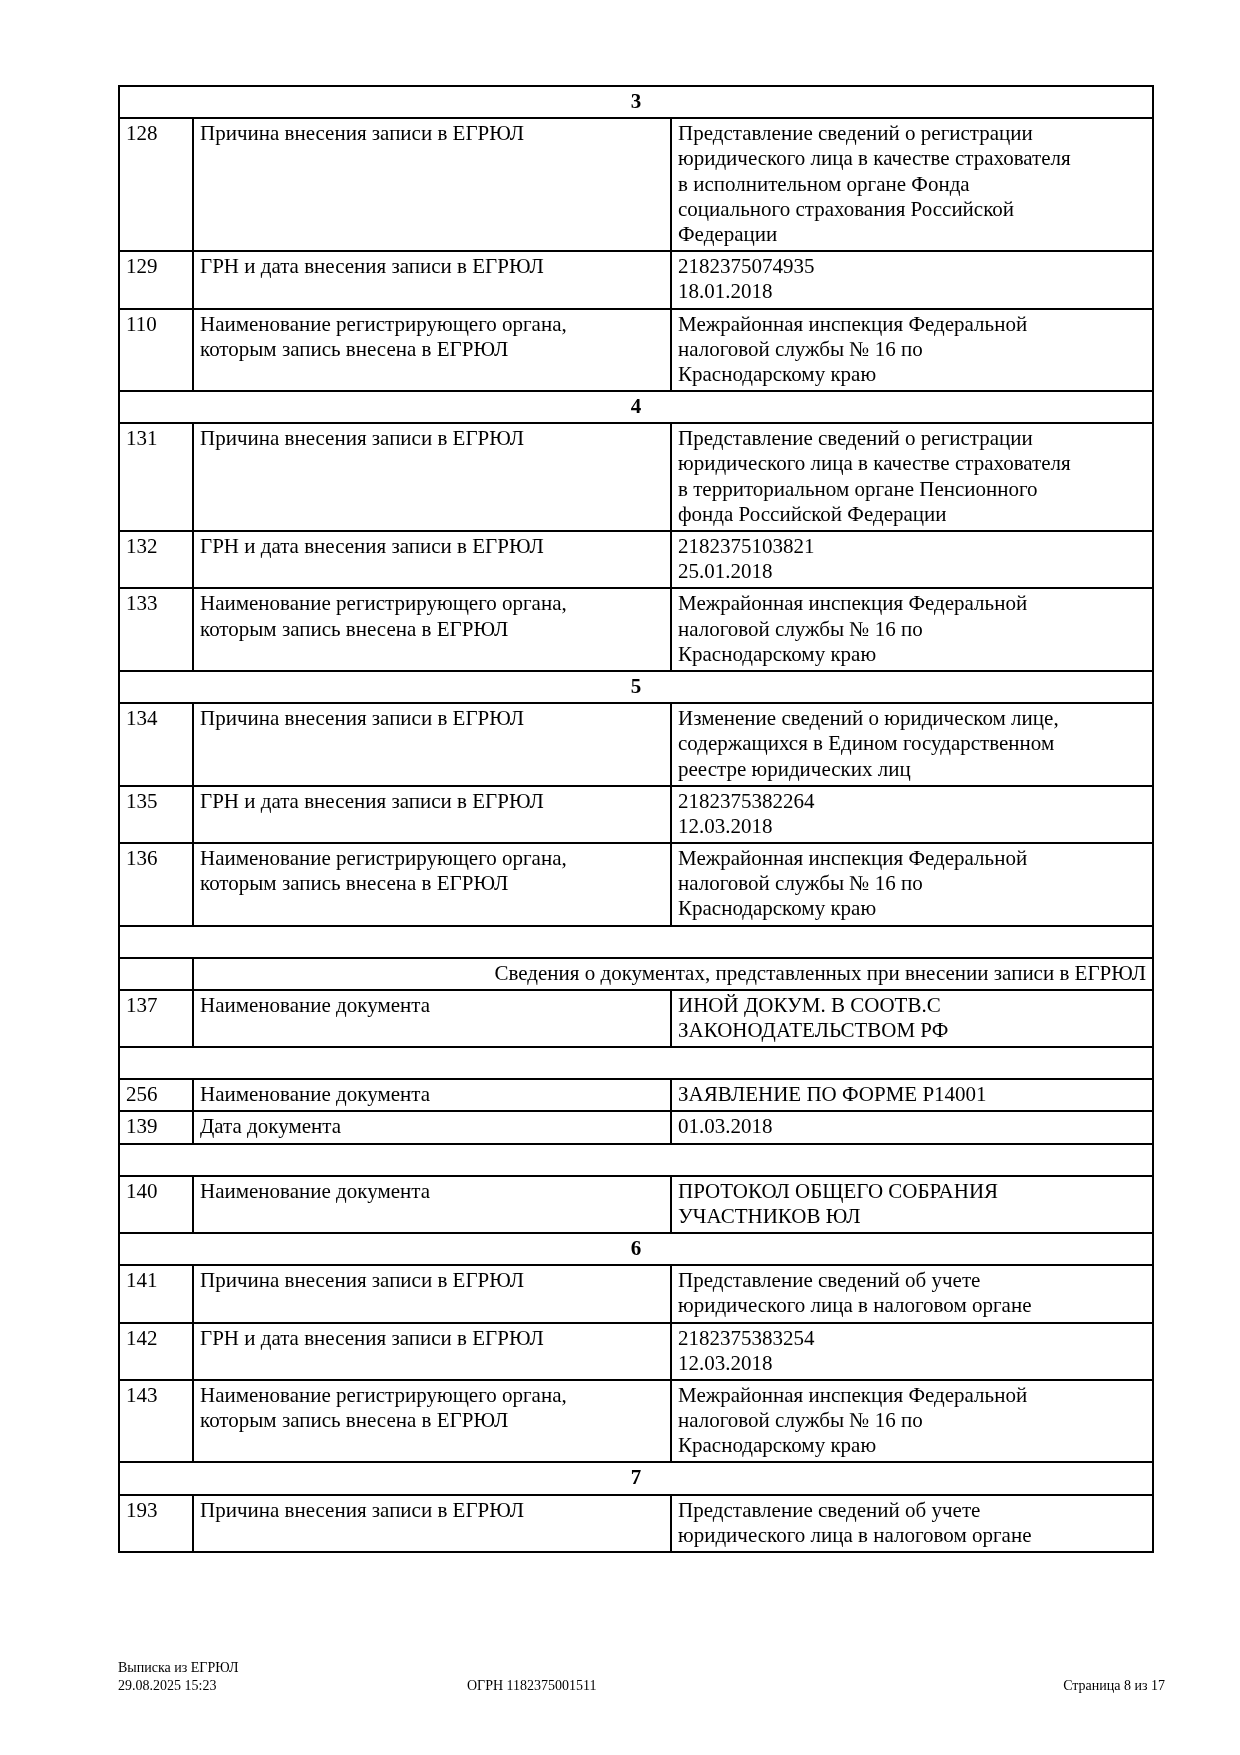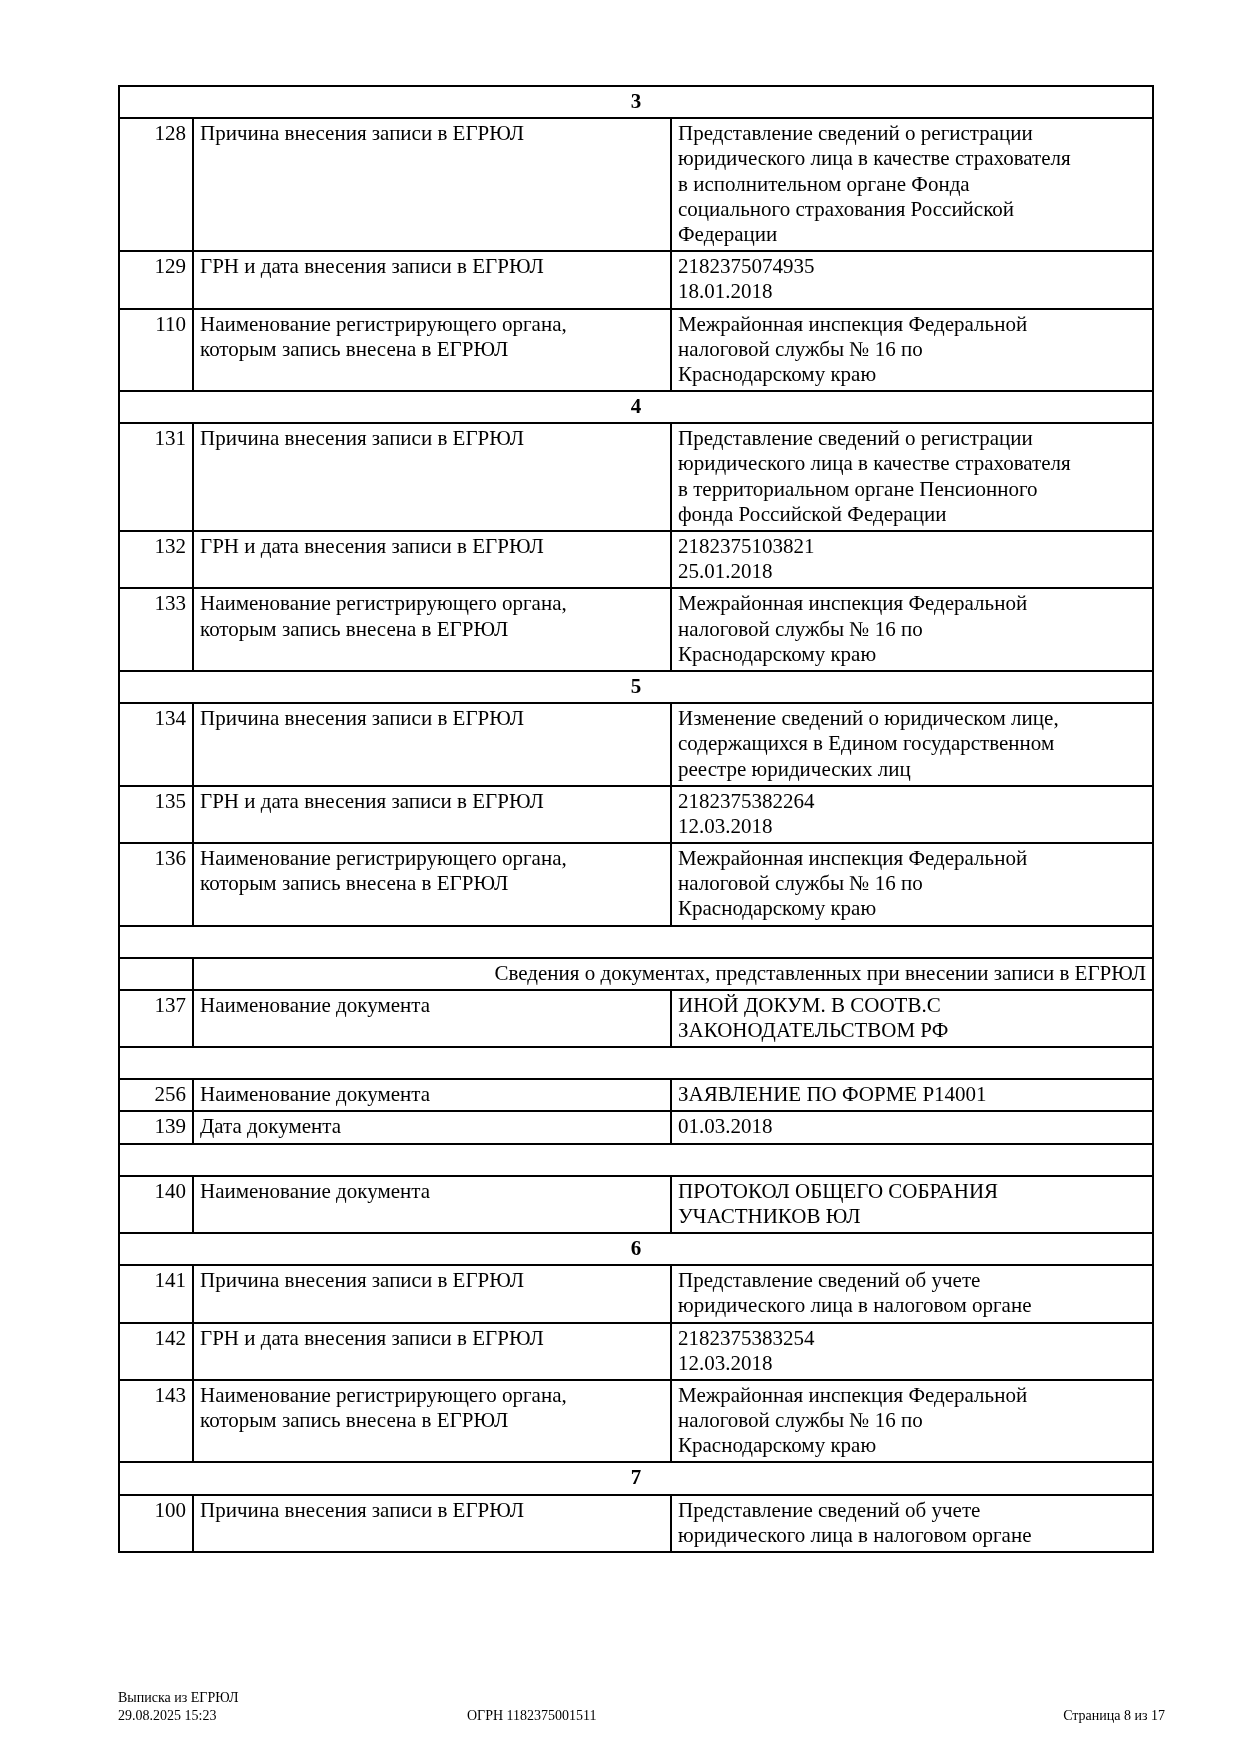--- a/index.html
+++ b/index.html
@@ -32,21 +32,21 @@
     font-size: 21px;
     line-height: 1.2;
   }
   table.egrul td {
     border: 2px solid #000000;
     vertical-align: top;
     padding: 2px 6px 3px 6px;
     overflow: hidden;
   }
   td.num {
-    text-align: right;
+    text-align: left;
     padding-left: 2px;
     padding-right: 2px;
     margin-left: 28px;
   }
   td.field, td.value {
     white-space: pre-line;
     text-align: left;
   }
   td.section {
     text-align: center;
@@ -64,21 +64,21 @@
   .footer {
     position: absolute;
     left: 118px;
     top: 1659px;
     width: 1047px;
     display: flex;
     align-items: flex-end;
     font-size: 14px;
     line-height: 1.3;
   }
-  .footer .col { flex: 1 1 0; margin-top: 30px; }
+  .footer .col { flex: 1 1 0; }
   .footer .col.left { text-align: left; }
   .footer .col.center { text-align: left; }
   .footer .col.right { text-align: right; }
 </style>
 </head>
 <body>
 
 <div class="page">
 
   <table class="egrul">
@@ -244,21 +244,21 @@
         <td class="value">Межрайонная инспекция Федеральной
 налоговой службы № 16 по
 Краснодарскому краю</td>
       </tr>
 
       <tr>
         <td class="section" colspan="3">7</td>
       </tr>
 
       <tr>
-        <td class="num">100</td>
+        <td class="num">193</td>
         <td class="field">Причина внесения записи в ЕГРЮЛ</td>
         <td class="value">Представление сведений об учете
 юридического лица в налоговом органе</td>
       </tr>
 
     </tbody>
   </table>
 
   <div class="footer">
     <div class="col left">

